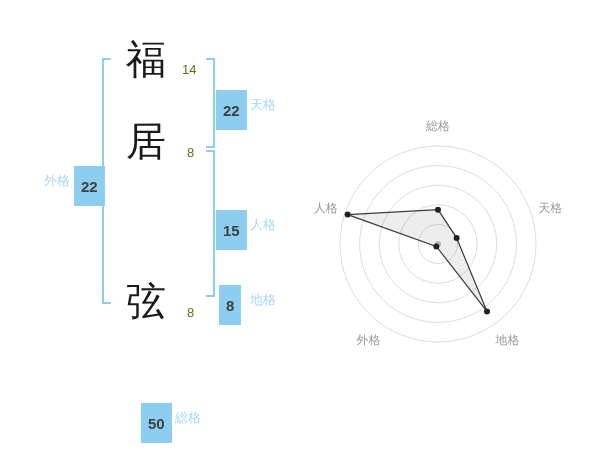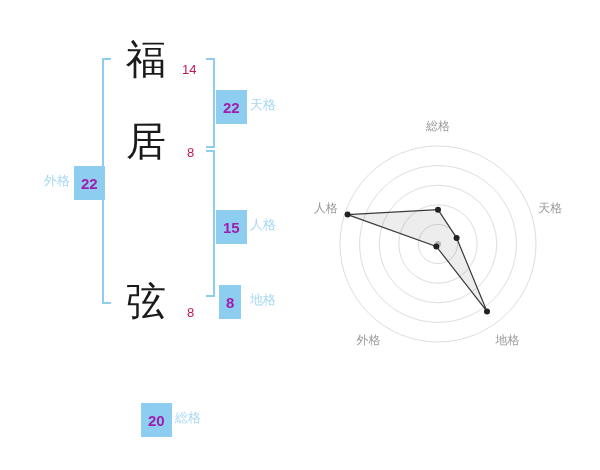--- a/index.html
+++ b/index.html
@@ -5,25 +5,25 @@
   html,body{margin:0;padding:0;background:#fff;}
   .stage{
     position:relative;width:600px;height:470px;background:#fff;overflow:hidden;
     font-family:"Liberation Sans","DejaVu Sans",sans-serif;
   }
   .char{
     position:absolute;left:126px;font-size:40px;line-height:1;color:#1a1a1a;
     font-family:"Liberation Serif","DejaVu Serif",serif;
   }
   .strokes{
-    position:absolute;font-size:13px;color:#be185d;text-align:right;
+    position:absolute;font-size:13px;color:#4d7c0f;text-align:right;
   }
   .badge{
     position:absolute;display:inline-flex;align-items:center;justify-content:center;
-    height:34px;padding:0 7px;background:var(--accent,#8ccdf0);color:#a21caf;
+    height:40px;padding:0 7px;background:var(--accent,#8ccdf0);color:#404040;
     font-size:15px;font-weight:600;
   }
   .kaku-label{
     position:absolute;font-size:13px;color:var(--label,#a6d8f5);
   }
   .bracket-right{
     position:absolute;width:7px;
     border-top:2px solid var(--accent,#8ccdf0);
     border-bottom:2px solid var(--accent,#8ccdf0);
     border-right:2px solid var(--accent,#8ccdf0);
@@ -59,21 +59,21 @@
 
   <div class="badge" style="left:216px;top:210px">15</div>
   <div class="kaku-label" style="left:250px;top:216px">人格</div>
 
   <div class="badge" style="left:219px;top:285px">8</div>
   <div class="kaku-label" style="left:250px;top:291px">地格</div>
 
   <div class="kaku-label" style="left:44px;top:172px">外格</div>
   <div class="badge" style="left:74px;top:166px">22</div>
 
-  <div class="badge" style="left:141px;top:403px">20</div>
+  <div class="badge" style="left:141px;top:403px">50</div>
   <div class="kaku-label" style="left:175px;top:409px">総格</div>
 
   <svg id="radar-svg" class="radar" viewBox="0 0 300 290">
       <circle cx="140" cy="140" r="19.6" fill="none" stroke="#dddddd" stroke-width="1"></circle>
       <circle cx="140" cy="140" r="39.2" fill="none" stroke="#dddddd" stroke-width="1"></circle>
       <circle cx="140" cy="140" r="58.8" fill="none" stroke="#dddddd" stroke-width="1"></circle>
       <circle cx="140" cy="140" r="78.4" fill="none" stroke="#dddddd" stroke-width="1"></circle>
       <circle cx="140" cy="140" r="98" fill="none" stroke="#dddddd" stroke-width="1"></circle>
       <polygon points="140.0,105.7 158.6,133.9 189.0,207.4 138.3,142.4 49.6,110.6" fill="rgba(0,0,0,0.07)" stroke="#3a3a3a" stroke-width="1.2"></polygon>
       <circle cx="140" cy="140" r="3" fill="#b5b5b5"></circle>

